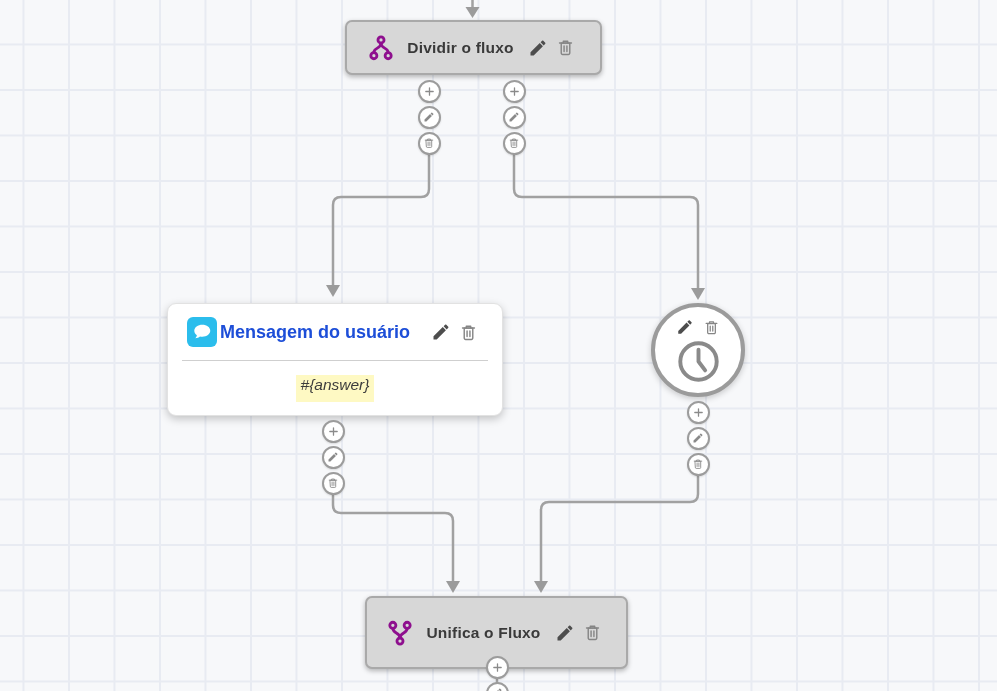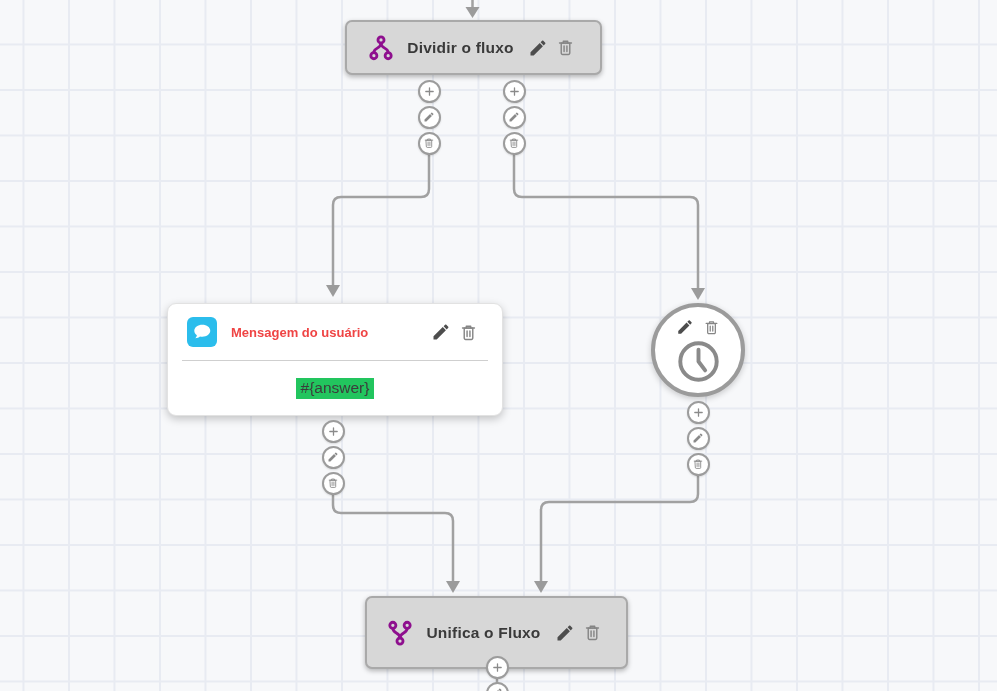--- a/index.html
+++ b/index.html
@@ -47,30 +47,30 @@
     box-sizing:border-box;
   }
   .card-header{
     display:flex;align-items:center;height:56px;padding:0 20px 0 19px;
   }
   .chat-icon-box{
     width:30px;height:30px;border-radius:6px;background:#2bbdec;
     display:flex;align-items:center;justify-content:center;flex:0 0 auto;
   }
   .card-title{
-    font-weight:bold;font-size:13px;color:#ef4444;margin-left:14px;
+    font-weight:bold;font-size:18px;color:#1d4ed8;margin-left:3px;
     flex:1 1 auto;white-space:nowrap;
   }
   .card-divider{height:1px;background:#cfcfcf;margin:0 14px;}
   .card-body{
     height:55px;display:flex;align-items:center;justify-content:center;
   }
   .chip{
-    font-size:15.5px;color:#3c3c3c;
-    background:#22c55e;padding:1px 5px 2px;
+    font-style:italic;font-size:15.5px;color:#3c3c3c;
+    background:#fef9c3;padding:1px 5px 8px;
   }
 
   
   .circle-node{
     position:absolute;z-index:2;
     width:94px;height:94px;border-radius:50%;
     background:#fff;border:4px solid #9b9b9b;
     box-shadow:0 2px 6px rgba(0,0,0,.2);
     box-sizing:border-box;
     display:flex;flex-direction:column;align-items:center;

